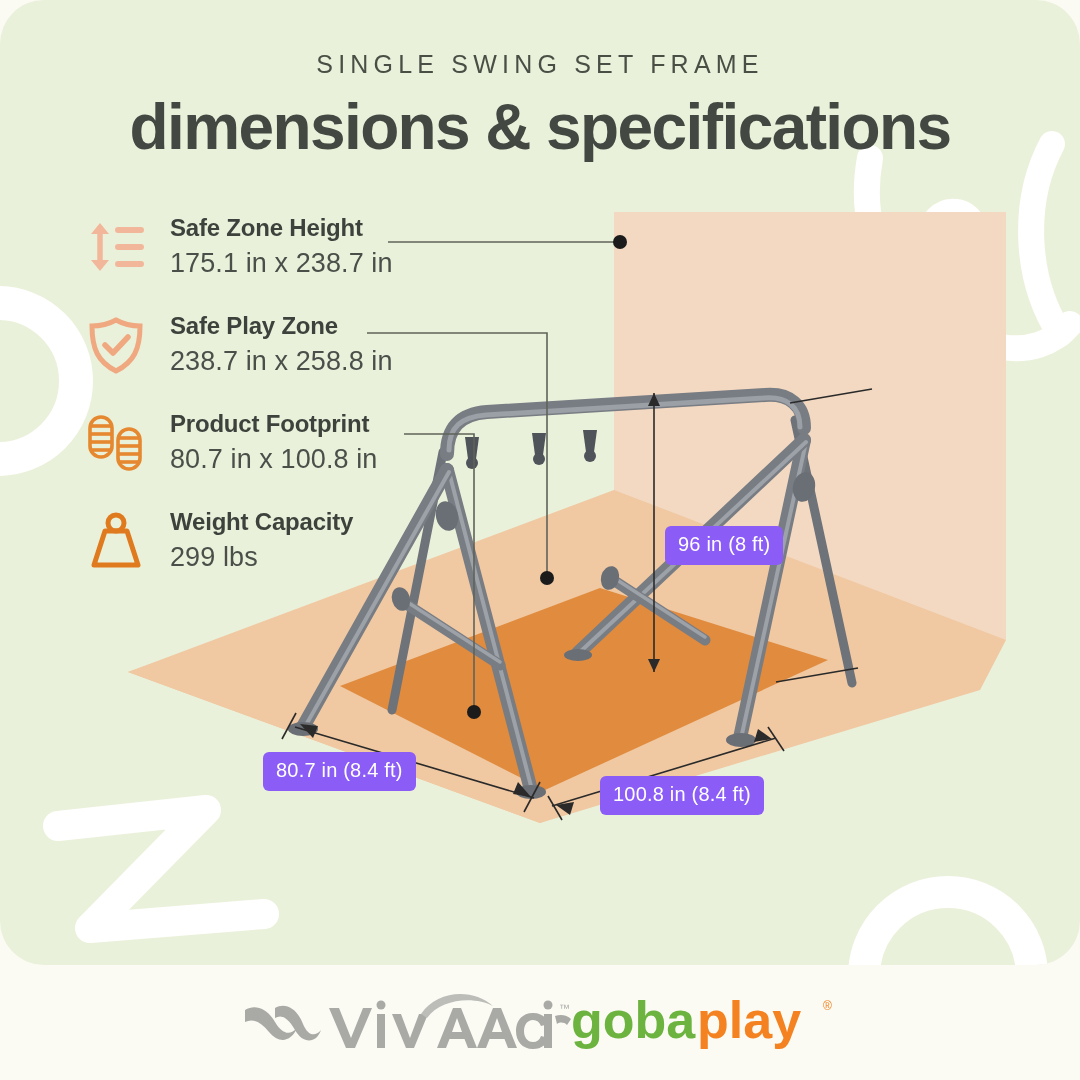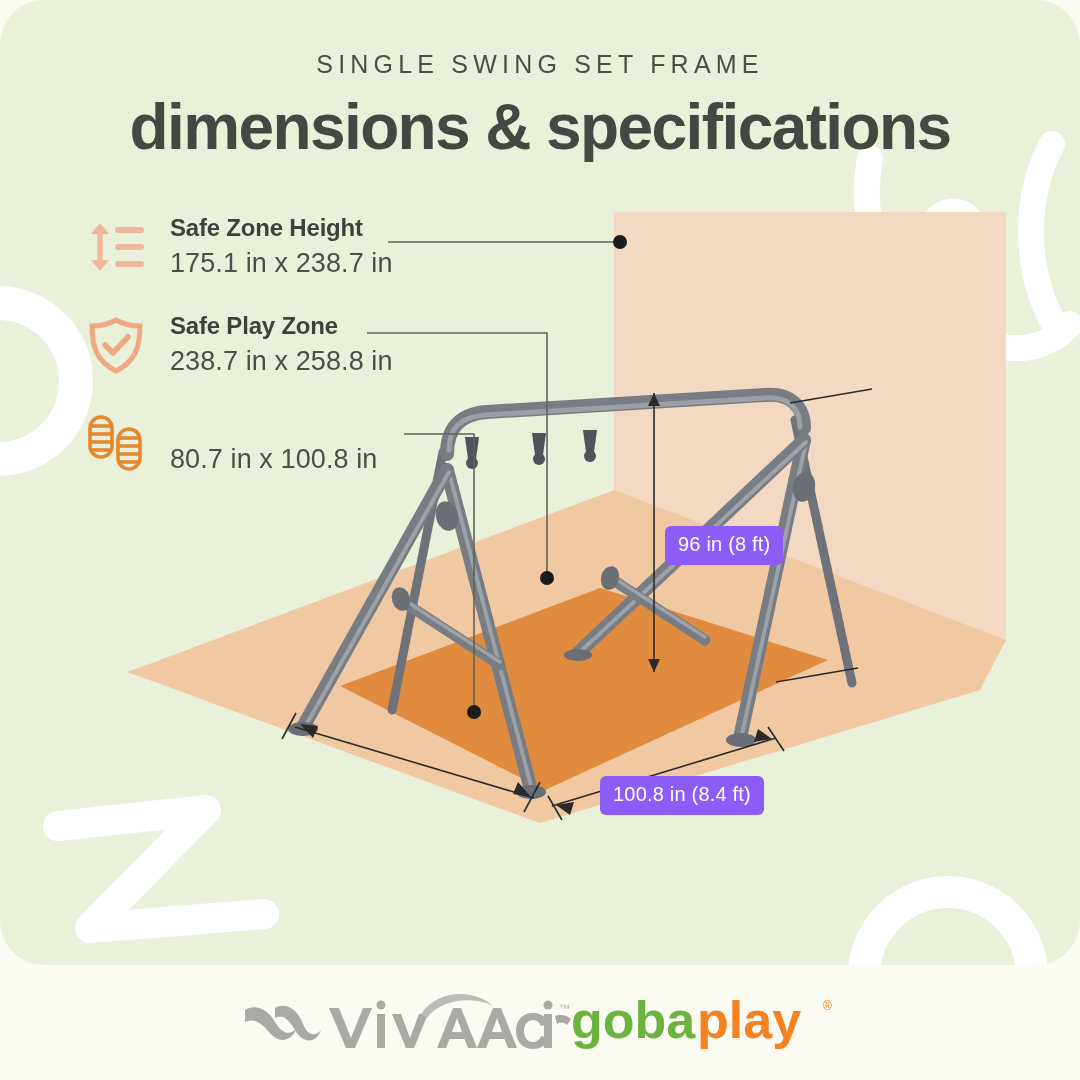--- a/index.html
+++ b/index.html
@@ -237,26 +237,36 @@
             <line x1="4" y1="21" x2="26" y2="21"></line>
             <line x1="4" y1="29" x2="26" y2="29"></line>
             <line x1="5" y1="37" x2="25" y2="37"></line>
             <rect x="32" y="16" width="22" height="40" rx="11"></rect>
             <line x1="33" y1="25" x2="53" y2="25"></line>
             <line x1="32" y1="33" x2="54" y2="33"></line>
             <line x1="32" y1="41" x2="54" y2="41"></line>
             <line x1="33" y1="49" x2="53" y2="49"></line>
           </g>
         </svg>
+        <div class="ttl">Product Footprint</div>
         <div class="val">80.7 in  x 100.8 in</div>
       </div>
 
+      <div class="spec">
+        <svg class="ico" viewBox="0 0 60 60">
+          <circle cx="30" cy="12" r="8" fill="none" stroke="#df7b1e" stroke-width="5"></circle>
+          <path d="M19 20 L41 20 L52 54 L8 54 Z" fill="none" stroke="#df7b1e" stroke-width="5" stroke-linejoin="round"></path>
+        </svg>
+        <div class="ttl">Weight Capacity</div>
+        <div class="val">299 lbs</div>
+      </div>
     </div>
 
     <div class="badge" id="badge-h">96 in (8 ft)</div>
+    <div class="badge" id="badge-w">80.7 in (8.4 ft)</div>
     <div class="badge" id="badge-d">100.8 in (8.4 ft)</div>
   </div>
 
   <div class="footer">
 
     <svg width="330" height="62" viewBox="0 0 330 62">
       <g fill="#a9aaa6">
         <path d="M4 18 C 14 12, 26 16, 34 30 C 41 42, 49 44, 56 36
                  C 50 50, 38 52, 28 40 C 20 30, 12 26, 4 30 Z"></path>
         <path d="M34 16 C 44 10, 56 16, 62 32 C 67 44, 74 45, 80 38

